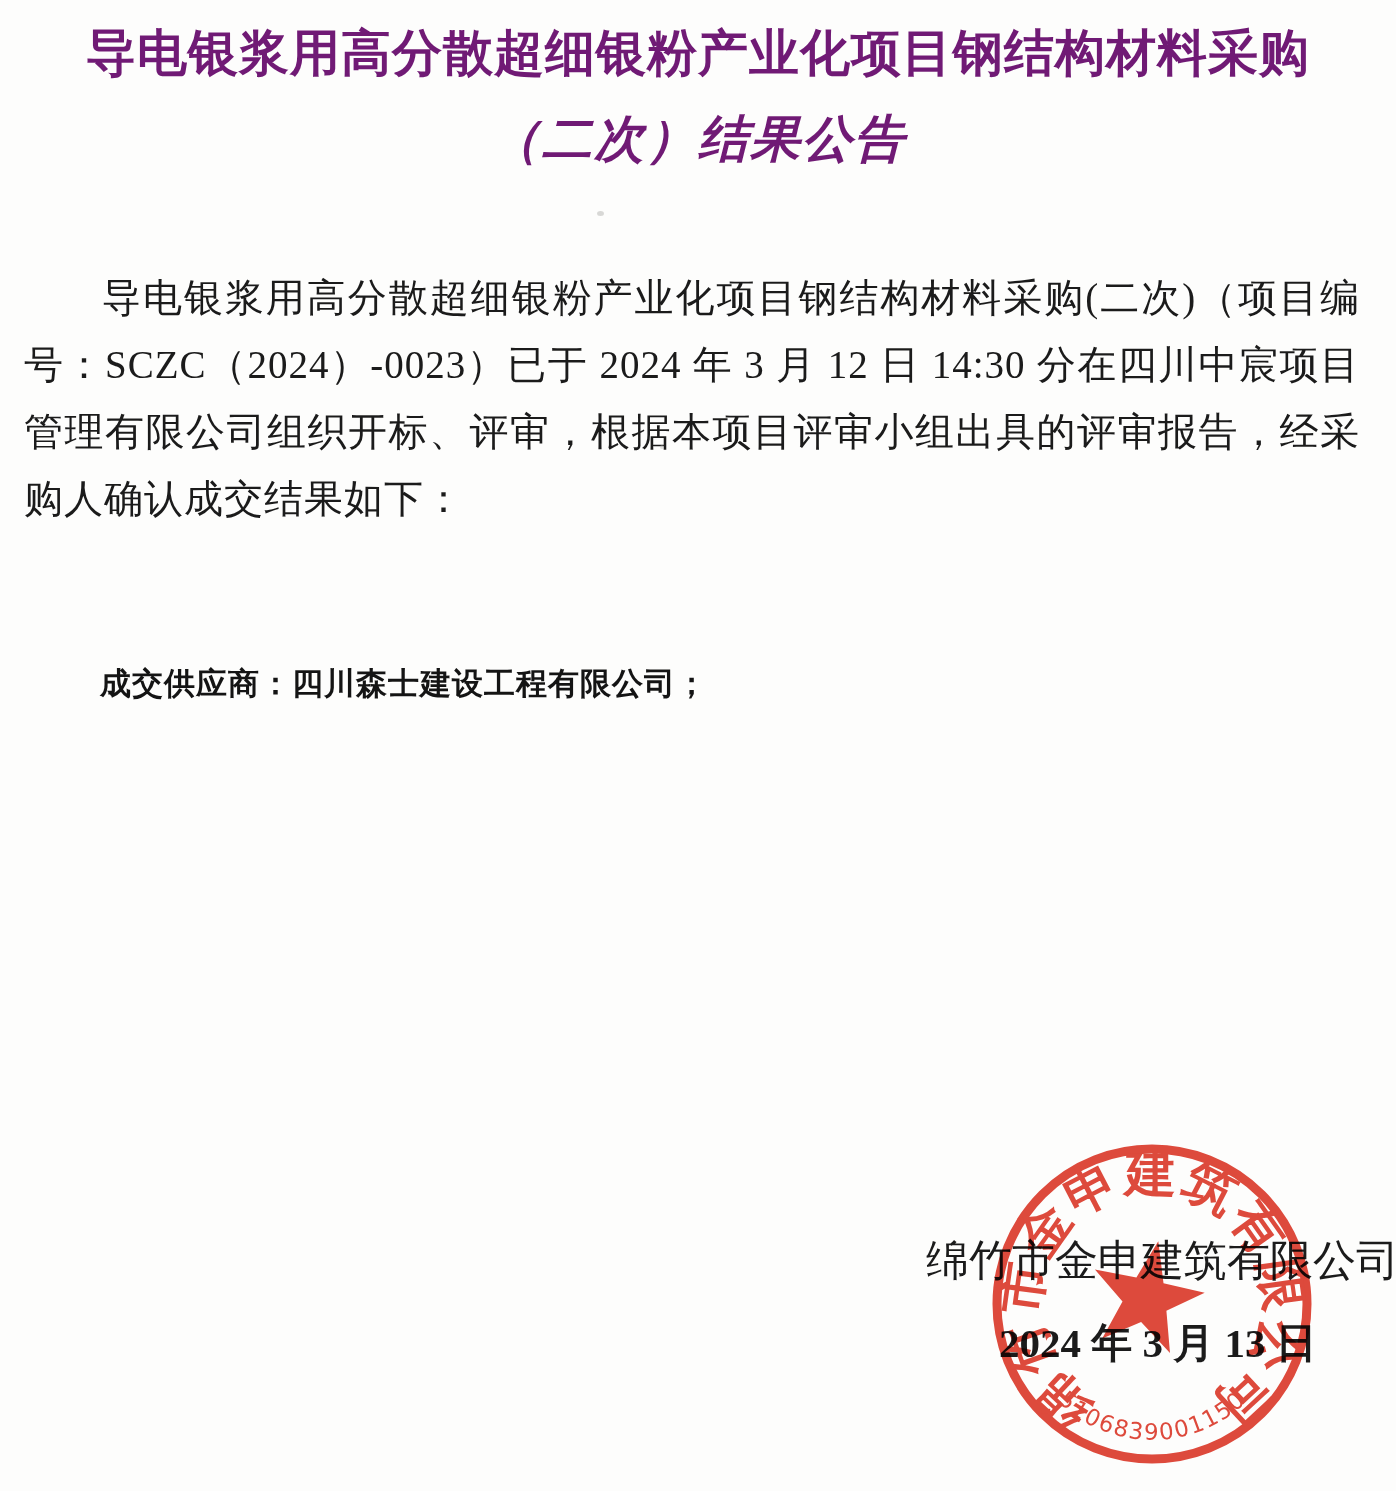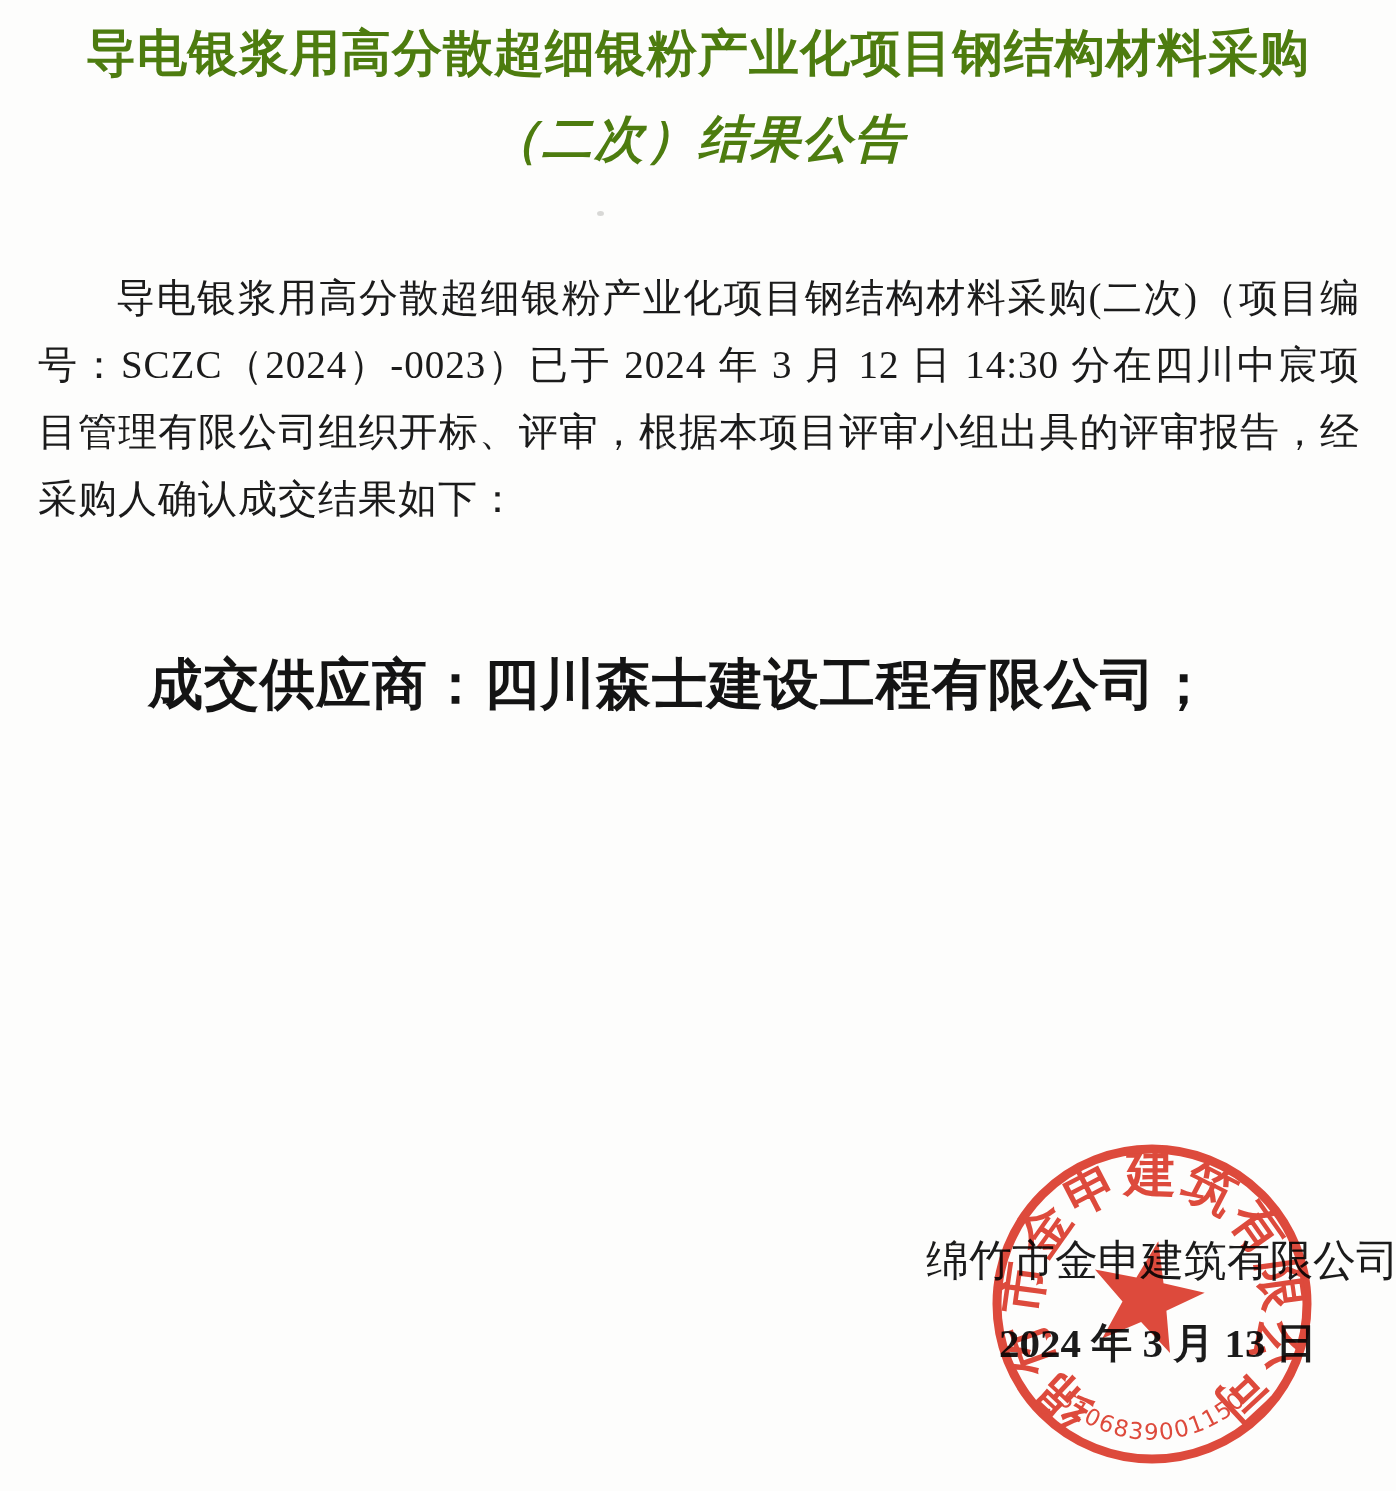--- a/index.html
+++ b/index.html
@@ -15,55 +15,55 @@
     background: #fdfdfc;
     overflow: hidden;
     color: #1c1c1c;
     font-family: "Liberation Serif", "DejaVu Serif", serif;
   }
   
   .title-block {
     padding-top: 26px;
     text-align: center;
     font-weight: bold;
-    color: #4d7c0f;
+    color: #701a75;
   }
   .title-line1 {
     font-size: 50px;
     line-height: 54px;
     letter-spacing: 1px;
   }
   .title-line2 {
     margin-top: 32px;
     font-size: 50px;
     line-height: 54px;
     letter-spacing: 2px;
     font-weight: bold;
     font-style: italic;
   }
   
   .body-paragraph {
     margin-top: 98px;
-    padding: 0 36px 0 38px;
+    padding: 0 36px 0 24px;
     font-size: 39px;
     line-height: 67px;
     letter-spacing: 1px;
     text-align: justify;
     text-justify: inter-ideograph;
     text-indent: 2em;
     color: #1b1b1b;
   }
   
   .supplier-line {
     margin-top: 128px;
     padding-left: 38px;
     text-indent: 2em;
     font-family: "Liberation Sans", "DejaVu Sans", sans-serif;
     font-weight: bold;
-    font-size: 55px;
+    font-size: 31px;
     line-height: 48px;
     letter-spacing: 1px;
     color: #141414;
   }
   
   .sig-company {
     position: absolute;
     left: 926px;
     top: 1238px;
     font-size: 43px;

